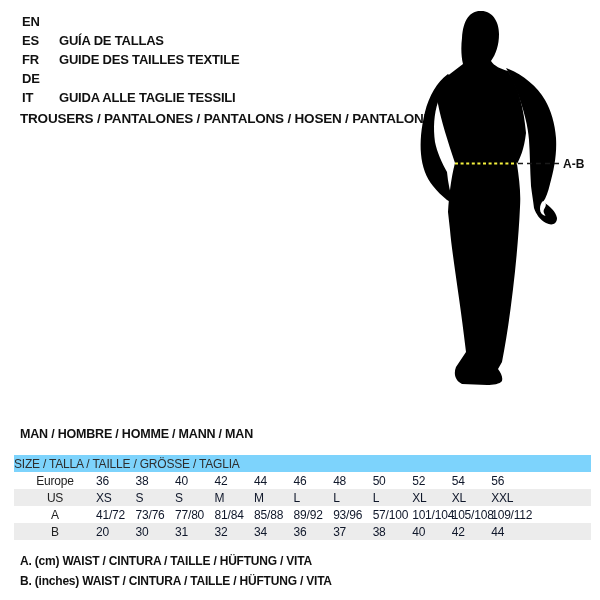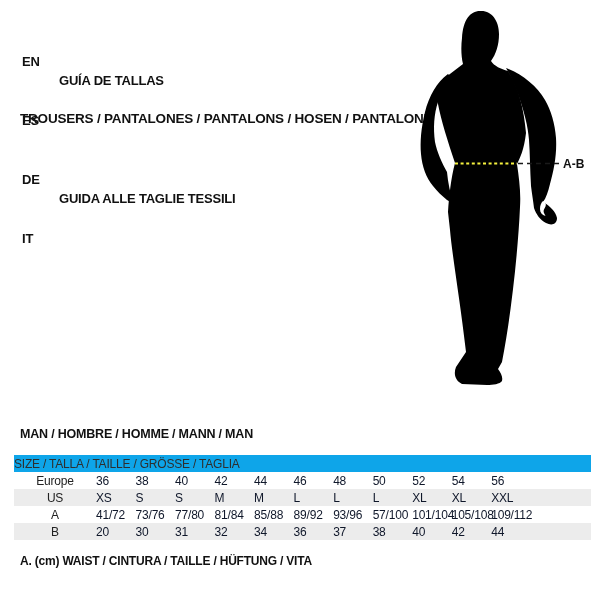--- a/index.html
+++ b/index.html
@@ -3,54 +3,58 @@
 <meta charset="utf-8">
 <style>
   html,body{margin:0;padding:0;}
   body{
     width:600px;height:600px;position:relative;background:#ffffff;
     font-family:"Liberation Sans",sans-serif;color:#111;overflow:hidden;
   }
   
   .lang-block{position:absolute;top:12px;left:22px;}
   .lang-row{display:flex;line-height:19px;font-size:13px;font-weight:bold;letter-spacing:-0.2px;}
-  .lang-code{width:37px;flex:0 0 37px;margin-top:40px;}
+  .lang-code{width:37px;flex:0 0 37px;}
   .lang-label{white-space:nowrap;}
   
   .category{position:absolute;top:111px;left:20px;font-size:13.5px;font-weight:bold;letter-spacing:-0.2px;white-space:nowrap;}
   
   .figure{position:absolute;top:0;left:390px;width:210px;height:430px;}
   .figure svg{display:block;width:210px;height:430px;}
   .ab-text{font-family:"Liberation Sans",sans-serif;font-size:12px;font-weight:bold;fill:#111;}
   
   .section-title{position:absolute;top:427px;left:20px;font-size:12.5px;font-weight:bold;letter-spacing:-0.2px;}
   
   table.size-table{
     position:absolute;top:455px;left:14px;width:577px;
     border-collapse:collapse;table-layout:fixed;
     font-size:12px;letter-spacing:-0.2px;
   }
   table.size-table td,table.size-table th{padding:0;height:17px;font-weight:normal;vertical-align:middle;}
-  .band th{background:#0ea5e9;text-align:left;padding-left:6px;color:#2e2e2e;height:16px;}
+  .band th{background:#7dd3fc;text-align:left;padding-left:6px;color:#2e2e2e;height:16px;}
   .row-label{text-align:center;padding-left:6px;color:#222;}
   .cell{text-align:left;color:#0f172a;}
   tr.stripe td{background:#ececec;margin-left:32px;}
   
   .footnotes{position:absolute;top:552px;left:20px;font-size:12px;font-weight:bold;letter-spacing:-0.2px;line-height:19.5px;}
 </style>
 </head>
 <body>
 
 <div class="lang-block">
   <div class="lang-row">
     <span class="lang-code">EN</span>
   </div>
   <div class="lang-row">
     <span class="lang-code">ES</span>
     <span class="lang-label">GUÍA DE TALLAS</span>
+  </div>
+  <div class="lang-row">
+    <span class="lang-code">FR</span>
+    <span class="lang-label">GUIDE DES TAILLES TEXTILE</span>
   </div>
   <div class="lang-row">
     <span class="lang-code">DE</span>
   </div>
   <div class="lang-row">
     <span class="lang-code">IT</span>
     <span class="lang-label">GUIDA ALLE TAGLIE TESSILI</span>
   </div>
 </div>
 
@@ -200,13 +204,14 @@
     <td class="cell">40</td>
     <td class="cell">42</td>
     <td class="cell">44</td>
     <td></td>
   </tr>
 </tbody>
   </table>
 
 <div class="footnotes">
   <div>A. (cm) WAIST / CINTURA / TAILLE / HÜFTUNG / VITA</div>
+  <div>B. (inches) WAIST / CINTURA / TAILLE / HÜFTUNG / VITA</div>
 </div>
 
 </body></html>

